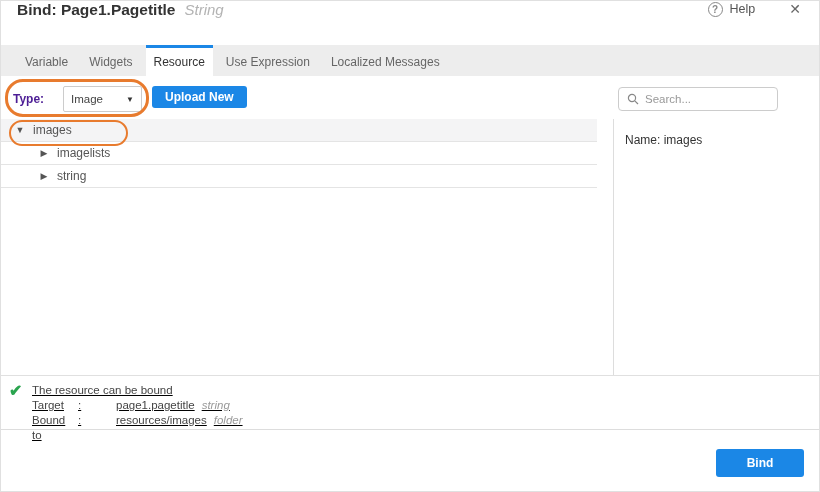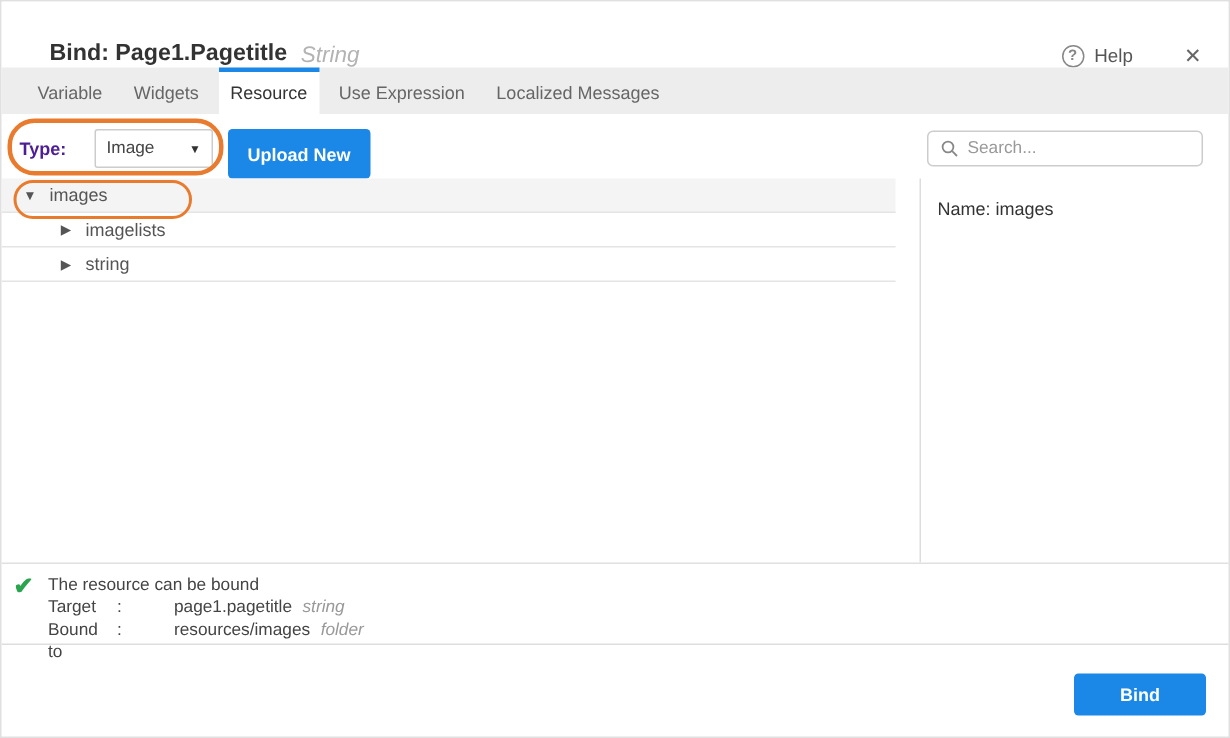--- a/index.html
+++ b/index.html
@@ -9,22 +9,22 @@
     position: relative;
     width: 820px; height: 492px;
     background: #fff;
     border: 1px solid #e0e0e0;
     overflow: hidden;
   }
   
   .titlebar {
     position: absolute; top: 0; left: 0; right: 0; height: 44px;
     background: #fff;
-    display: flex; align-items: flex-end;
-    padding: 0 18px 0 32px;
+    display: flex; align-items: flex-start;
+    padding: 0 18px 0 16px;
   }
   .title { font-size: 15.5px; font-weight: bold; color: #333; }
   .title-type { font-size: 15px; font-style: italic; color: #b3b3b3; margin-left: 9px; }
   .titlebar-right { margin-left: auto; display: flex; align-items: center; gap: 8px; }
   .help-btn { display: flex; align-items: center; gap: 7px; cursor: pointer; color: #666; }
   .help-circle {
     width: 15px; height: 15px; border: 1.4px solid #888; border-radius: 50%;
     font-size: 10px; color: #888; display: flex; align-items: center; justify-content: center;
     font-weight: bold;
   }
@@ -51,27 +51,27 @@
   
   .type-label { position: absolute; left: 12px; top: 91px; font-size: 12px; font-weight: bold; color: #4c1d95; }
   .type-dropdown {
     position: absolute; left: 62px; top: 85px; width: 79px; height: 26px;
     border: 1px solid #ccc; background: #fff; border-radius: 2px;
     display: flex; align-items: center; padding: 12px 7px; cursor: pointer;
   }
   .type-dropdown-value { font-size: 11.5px; color: #444; }
   .type-dropdown-caret { margin-left: auto; font-size: 8px; color: #333; }
   .upload-btn {
-    position: absolute; left: 151px; top: 85px; height: 33px; padding: 0 13px;
+    position: absolute; left: 151px; top: 85px; height: 22px; padding: 0 13px;
     background: #1b87e6; color: #fff; border: none; border-radius: 3px;
     font-family: "Liberation Sans", sans-serif;
     font-size: 12px; font-weight: bold; cursor: pointer;
   }
   .search-box {
-    position: absolute; left: 617px; top: 86px; width: 184px; height: 24px;
+    position: absolute; left: 617px; top: 86px; width: 160px; height: 24px;
     border: 1px solid #ccc; border-radius: 4px; background: #fff;
     display: flex; align-items: center; padding: 0 8px;
   }
   .search-icon { display: flex; align-items: center; margin-right: 6px; }
   .search-input {
     border: none; outline: none; flex: 1; min-width: 0;
     font-family: "Liberation Sans", sans-serif;
     font-size: 11.5px; color: #444; background: transparent;
   }
   .search-input::placeholder { color: #999; }
@@ -97,21 +97,21 @@
   
   .status-area {
     position: absolute; left: 0; top: 374px; width: 820px; height: 54px;
     border-top: 1px solid #e0e0e0;
     padding: 7px 0 0 8px;
   }
   .status-check {
     position: absolute; left: 8px; top: 5px;
     color: #2aa44e; font-size: 16px; font-weight: bold;
   }
-  .status-lines { margin-left: 23px; }
+  .status-lines { margin-left: 23px; text-decoration: underline; }
   .status-message { font-size: 11.5px; color: #444; line-height: 15px; }
   .status-row { display: flex; font-size: 11.5px; color: #444; line-height: 15px; }
   .status-row-label { width: 46px; }
   .status-row-colon { width: 38px; }
   .status-row-type { font-style: italic; color: #999; margin-left: 7px; }
   
   .footer-divider {
     position: absolute; left: 0; top: 428px; width: 820px; height: 0;
     border-top: 1px solid #ddd;
   }

